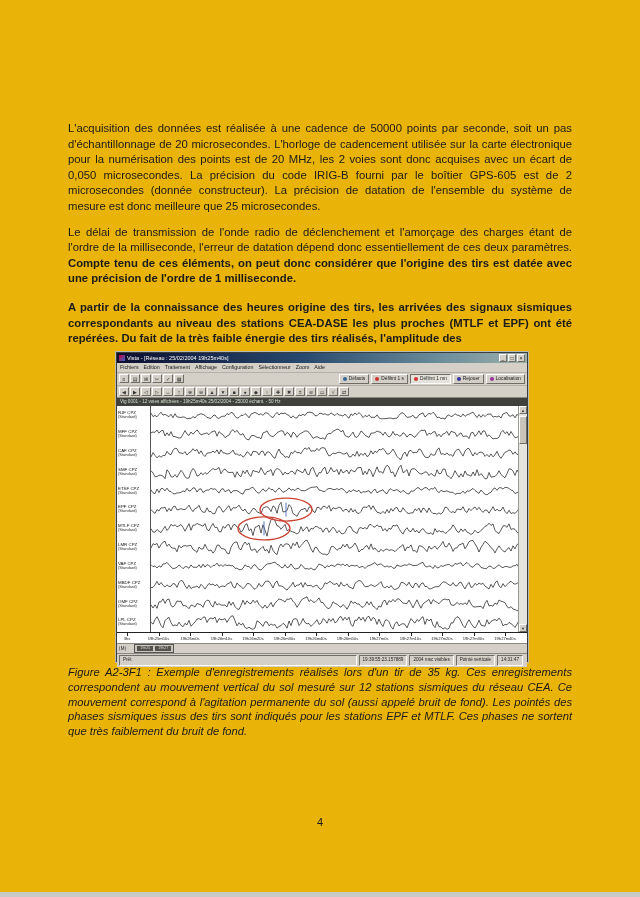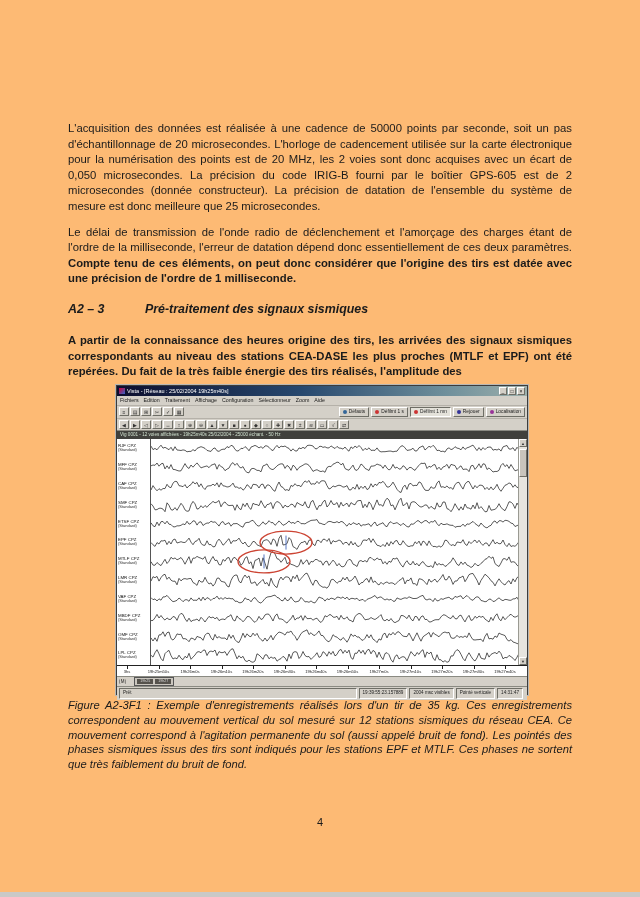--- a/index.html
+++ b/index.html
@@ -1,17 +1,17 @@
 <!DOCTYPE html>
 <html lang="fr"><head>
 <meta charset="utf-8">
 <style>
   html,body{margin:0;padding:0;}
   body{width:640px;height:897px;background:#e8e8e6;}
-  .page{position:relative;width:640px;height:897px;background:#fdba74;overflow:hidden;
+  .page{position:relative;width:640px;height:897px;background:#eab308;overflow:hidden;
         font-family:"Liberation Sans",sans-serif;color:#1b1b1b;}
   .scan-edge{position:absolute;left:0;bottom:0;width:640px;height:5px;background:#c9c9c7;}
   .content{position:absolute;left:68px;top:121px;width:504px;}
   p.body{font-size:11.3px;line-height:15.6px;text-align:justify;margin:0 0 10px 0;}
   p.body b{font-weight:bold;}
   .heading{display:flex;font-weight:bold;font-style:italic;font-size:12.4px;margin:15px 0 17px 0;}
   .heading .num{width:77px;flex:none;}
   .caption{font-size:11.2px;line-height:14.9px;font-style:italic;text-align:justify;margin:3px 0 0 0;}
   .pagenum{position:absolute;left:0;top:816px;width:640px;text-align:center;font-size:11px;}
 
@@ -62,24 +62,20 @@
 <body>
 
 <div class="page">
 
   <div class="content">
 
     <p class="body"><span>L'acquisition des données est réalisée à une cadence de 50000 points par seconde, soit un pas d'échantillonnage de 20 microsecondes. L'horloge de cadencement utilisée sur la carte électronique pour la numérisation des points est de 20 MHz, les 2 voies sont donc acquises avec un écart de 0,050 microsecondes. La précision du code IRIG-B fourni par le boîtier GPS-605 est de 2 microsecondes (donnée constructeur). La précision de datation de l'ensemble du système de mesure est donc meilleure que 25 microsecondes.</span></p>
 
     <p class="body" style="margin-bottom:13px;"><span>Le délai de transmission de l'onde radio de déclenchement et l'amorçage des charges étant de l'ordre de la milliseconde, l'erreur de datation dépend donc essentiellement de ces deux paramètres. </span><b>Compte tenu de ces éléments, on peut donc considérer que l'origine des tirs est datée avec une précision de l'ordre de 1 milliseconde.</b></p>
 
-    <div class="heading">
-      <span class="num">A2 – 3</span>
-      <span class="ttl">Pré-traitement des signaux sismiques</span>
-    </div>
 
     <p class="body" style="margin-bottom:0;font-weight:bold;"><span>A partir de la connaissance des heures origine des tirs, les arrivées des signaux sismiques correspondants au niveau des stations CEA-DASE les plus proches (MTLF et EPF) ont été repérées. Du fait de la très faible énergie des tirs réalisés, l'amplitude des</span></p>
 
     <div class="shot">
 
       <div class="titlebar">
         <span class="ticon"></span>
         <span class="ttl">Vista - [Réseau : 25/02/2004 19h25m40s]</span>
         <span class="winbtn b3">_</span>
         <span class="winbtn b3">□</span>

